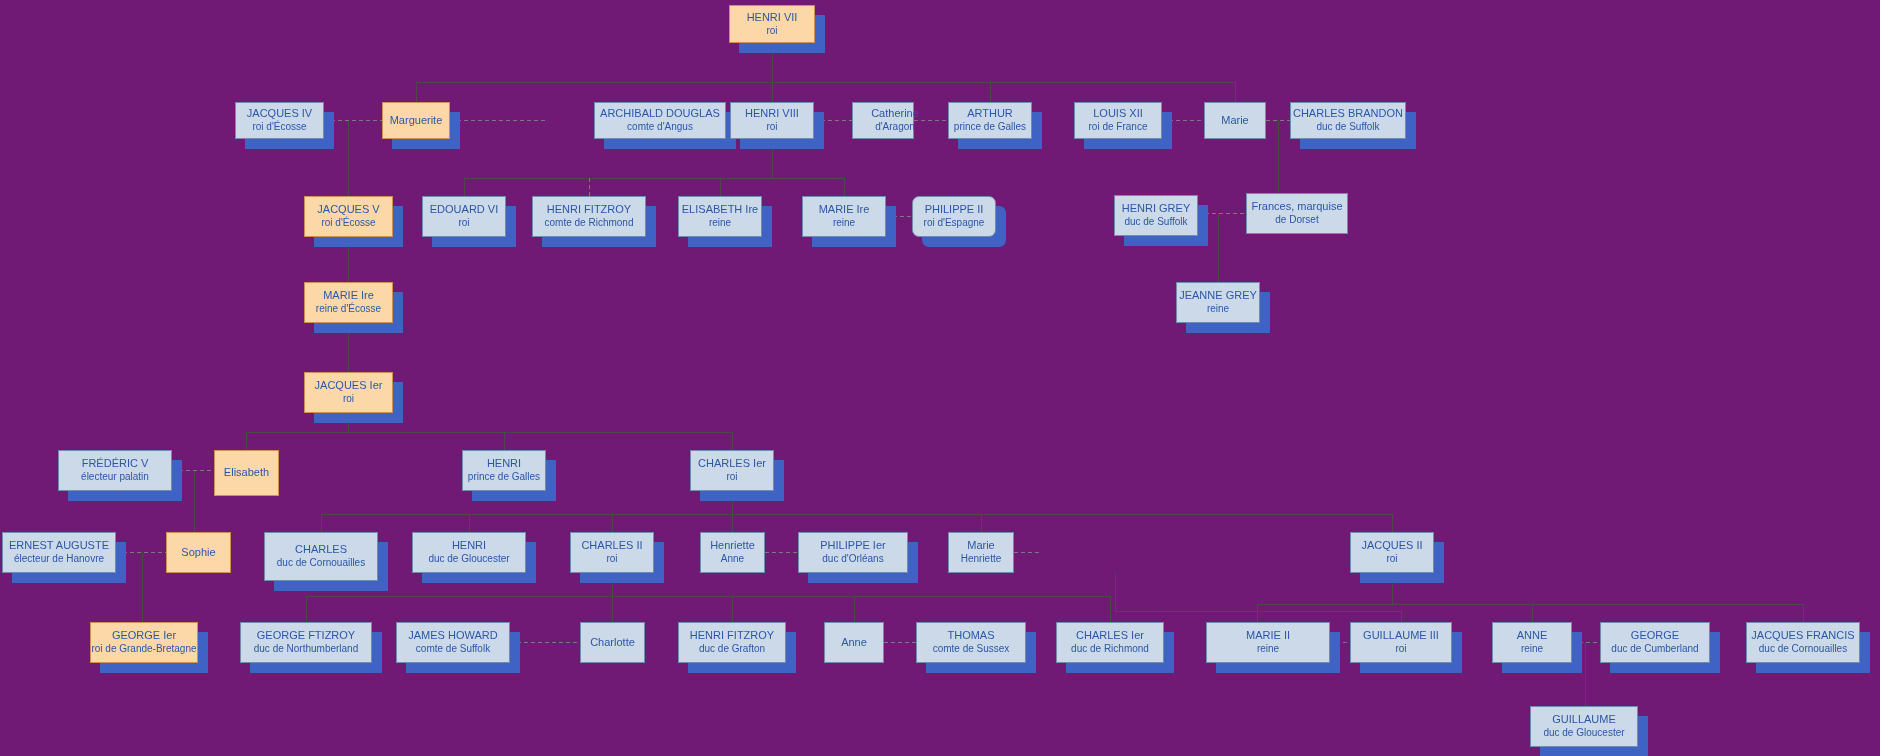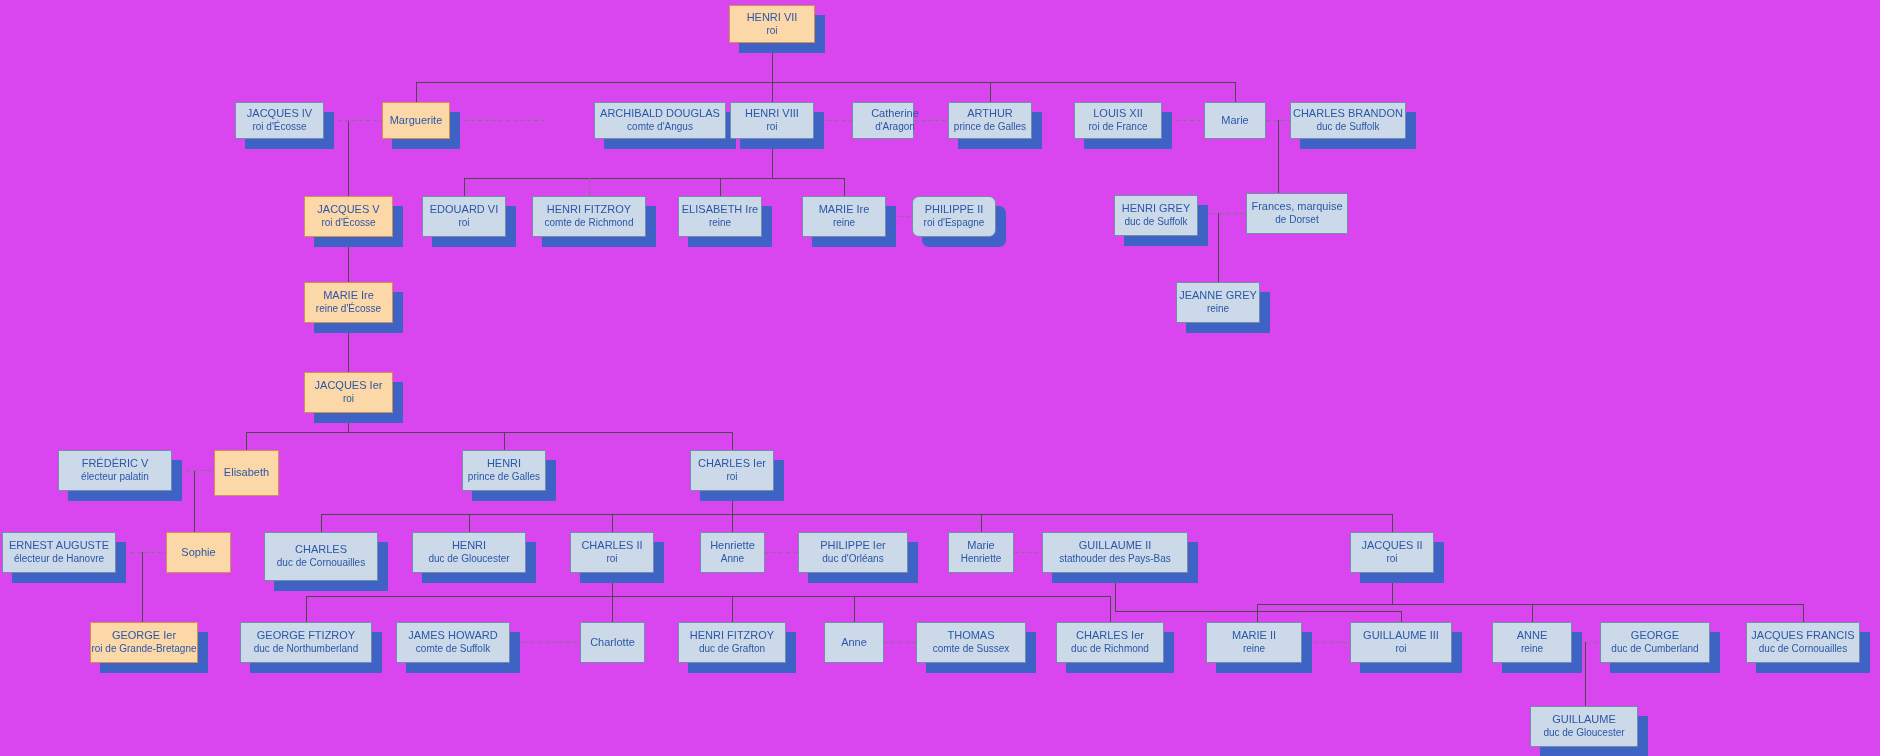--- a/index.html
+++ b/index.html
@@ -2,21 +2,21 @@
 <html style="--royal-fill: #fcd8a8; --royal-border: #cf9050; --person-fill: #ccd9e8; --person-border: #748cab; --shadow: #3f63c4; --text: #2b57a7; --line: #4a4a4a; --dashed-line: #7a7a7a; --background: #ffffff;"><head>
 <meta charset="utf-8">
 <style>
   * { margin: 0; padding: 0; box-sizing: border-box; }
   html, body { background: #ffffff; }
   body { font-family: "Liberation Sans", sans-serif; }
   #canvas {
     position: relative;
     width: 1880px;
     height: 756px;
-    background: #d946ef;
+    background: #701a75;
     overflow: hidden;
   }
   #edges { position: absolute; left: 0; top: 0; z-index: 1; }
   line.solid  { stroke: var(--line, #4a4a4a); stroke-width: 1; }
   line.dashed { stroke: var(--dashed-line, #7a7a7a); stroke-width: 1; stroke-dasharray: 4 3; }
   .node {
     position: absolute;
     z-index: 2;
     display: flex;
     flex-direction: column;
@@ -228,24 +228,20 @@
       <div class="title">Anne</div>
     </div>
     <div class="node shadow" style="left: 798px; top: 532px; width: 110px; height: 41px;">
       <div class="name">PHILIPPE Ier</div>
       <div class="title">duc d'Orléans</div>
     </div>
     <div class="node" style="left: 948px; top: 532px; width: 66px; height: 41px;">
       <div class="name">Marie</div>
       <div class="title">Henriette</div>
     </div>
-    <div class="node shadow" style="left: 1042px; top: 532px; width: 146px; height: 41px;">
-      <div class="name">GUILLAUME II</div>
-      <div class="title">stathouder des Pays-Bas</div>
-    </div>
     <div class="node shadow" style="left: 1350px; top: 532px; width: 84px; height: 41px;">
       <div class="name">JACQUES II</div>
       <div class="title">roi</div>
     </div>
     <div class="node royal shadow" style="left: 90px; top: 622px; width: 108px; height: 41px;">
       <div class="name">GEORGE Ier</div>
       <div class="title">roi de Grande-Bretagne</div>
     </div>
     <div class="node shadow" style="left: 240px; top: 622px; width: 132px; height: 41px;">
       <div class="name">GEORGE FTIZROY</div>
@@ -266,21 +262,21 @@
       <div class="name">Anne</div>
     </div>
     <div class="node shadow" style="left: 916px; top: 622px; width: 110px; height: 41px;">
       <div class="name">THOMAS</div>
       <div class="title">comte de Sussex</div>
     </div>
     <div class="node shadow" style="left: 1056px; top: 622px; width: 108px; height: 41px;">
       <div class="name">CHARLES Ier</div>
       <div class="title">duc de Richmond</div>
     </div>
-    <div class="node shadow" style="left: 1206px; top: 622px; width: 96px; height: 41px;">
+    <div class="node shadow" style="left: 1206px; top: 622px; width: 124px; height: 41px;">
       <div class="name">MARIE II</div>
       <div class="title">reine</div>
     </div>
     <div class="node shadow" style="left: 1350px; top: 622px; width: 102px; height: 41px;">
       <div class="name">GUILLAUME III</div>
       <div class="title">roi</div>
     </div>
     <div class="node shadow" style="left: 1492px; top: 622px; width: 80px; height: 41px;">
       <div class="name">ANNE</div>
       <div class="title">reine</div>

